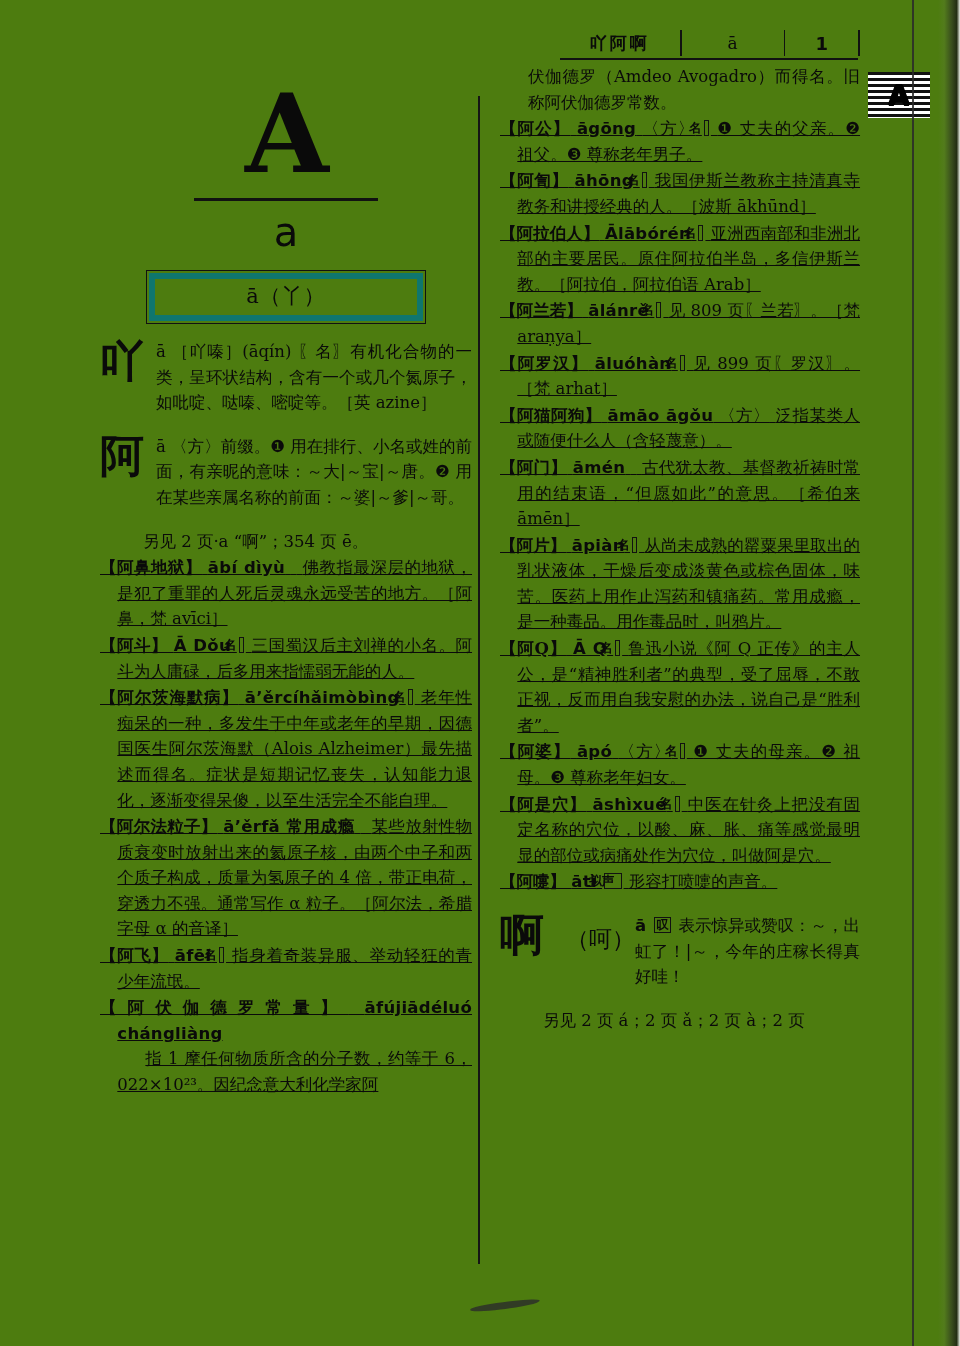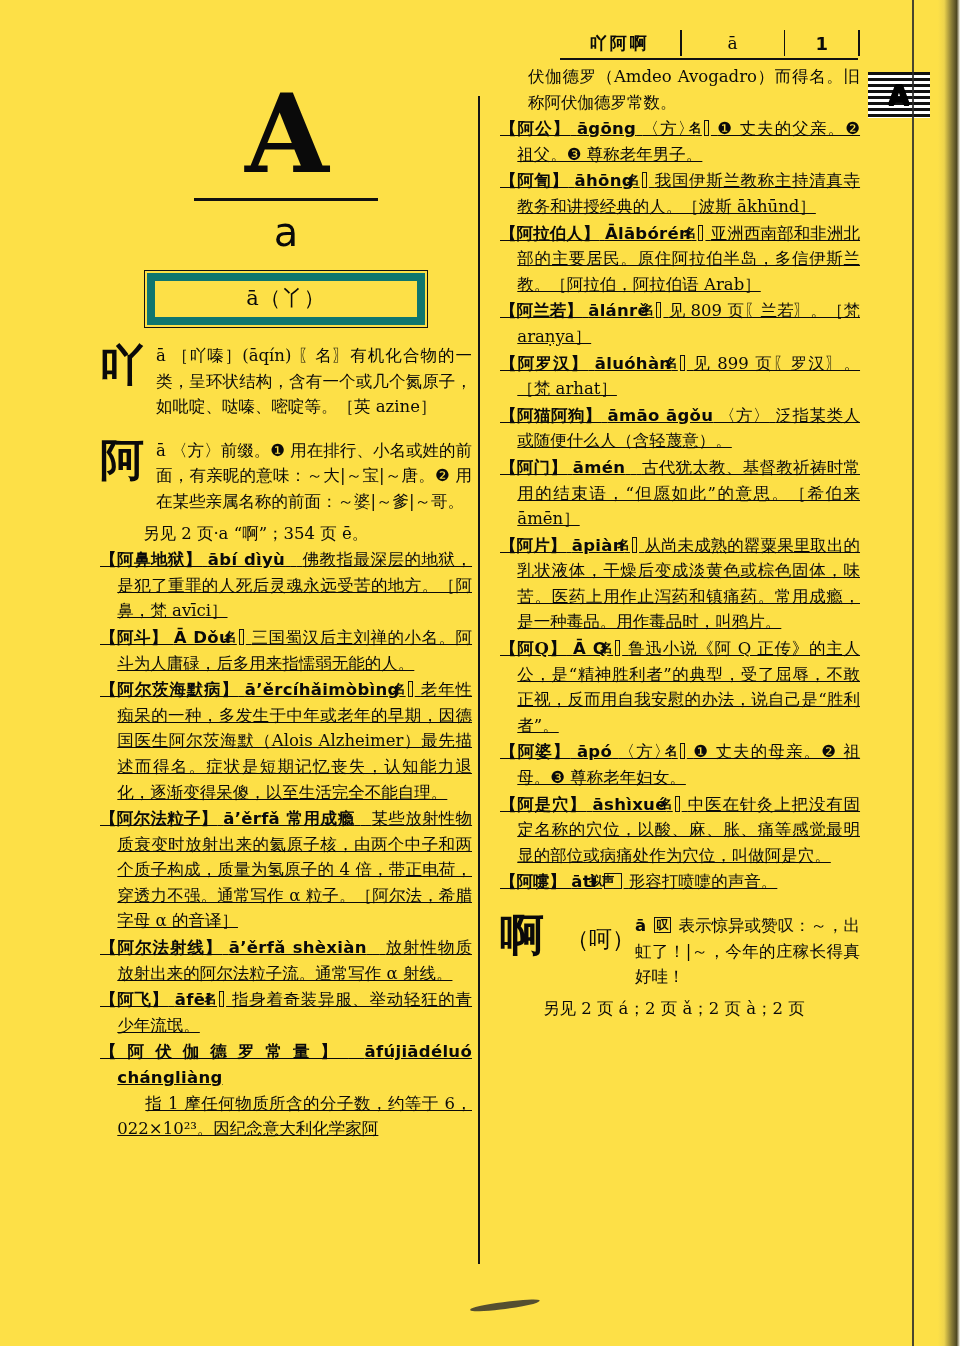--- a/index.html
+++ b/index.html
@@ -13,21 +13,21 @@
     position: relative;
     overflow: hidden;
     font-family: "DejaVu Serif", "Liberation Serif", serif;
     color: #0a0a0a;
   }
 
   
   #page {
     position: absolute;
     inset: 0;
-    background: #fde047;
+    background: #4d7c0f;
   }
 
   
   .scan-edge {
     position: absolute;
     top: 0;
     right: 0;
     width: 22px;
     height: 100%;
     background: linear-gradient(to right,
@@ -172,21 +172,21 @@
   .masthead .small-a {
     font-family: "DejaVu Sans", "Liberation Sans", sans-serif;
     font-size: 40px;
     line-height: 46px;
     margin-top: 8px;
   }
   .syl-box {
     margin: 18px auto 0 auto;
     width: 262px;
     height: 36px;
-    border: 8px solid #0f766e;
+    border: 6px solid #0f766e;
     outline: 1px solid #111;
     outline-offset: 2px;
     display: flex;
     align-items: center;
     justify-content: center;
     font-size: 21px;
     letter-spacing: 1px;
   }
 
   
@@ -231,21 +231,21 @@
     display: inline-block;
     border: 1.6px solid #111;
     font-size: 12.5px;
     line-height: 14px;
     padding: 0px 1.5px;
     font-weight: 700;
     vertical-align: 2px;
     margin: 0 2px;
     font-family: "DejaVu Sans", "Liberation Sans", sans-serif;
   }
-  .xref { padding-left: 2.6em; margin-top: 6px; }
+  .xref { padding-left: 2.6em; margin-top: 18px; }
 
   
   .head-entry.variant .head-char { width: 70px; flex: 0 0 70px; }
   .variant-wrap {
     display: flex;
     align-items: flex-start;
   }
   .variant-paren {
     font-size: 23px;
     line-height: 56px;
@@ -317,26 +317,20 @@
       <span>老年性痴呆的一种，多发生于中年或老年的早期，因德国医生阿尔茨海默（Alois Alzheimer）最先描述而得名。症状是短期记忆丧失，认知能力退化，逐渐变得呆傻，以至生活完全不能自理。</span>
     </div>
 
     <div class="hang">
       <span class="hw">【阿尔法粒子】</span>
       <span class="py">ā’ěrfǎ 常用成瘾</span>
       <span>&nbsp;</span>
       <span>某些放射性物质衰变时放射出来的氦原子核，由两个中子和两个质子构成，质量为氢原子的 4 倍，带正电荷，穿透力不强。通常写作 α 粒子。［阿尔法，希腊字母 α 的音译］</span>
     </div>
 
-    <div class="hang">
-      <span class="hw">【阿尔法射线】</span>
-      <span class="py">ā’ěrfǎ shèxiàn</span>
-      <span>&nbsp;</span>
-      <span>放射性物质放射出来的阿尔法粒子流。通常写作 α 射线。</span>
-    </div>
 
     <div class="hang">
       <span class="hw">【阿飞】</span>
       <span class="py">āfēi</span>
       <span class="tag">名</span>
       <span>指身着奇装异服、举动轻狂的青少年流氓。</span>
     </div>
 
     <div class="hang">
       <span class="hw">【阿伏伽德罗常量】</span>

